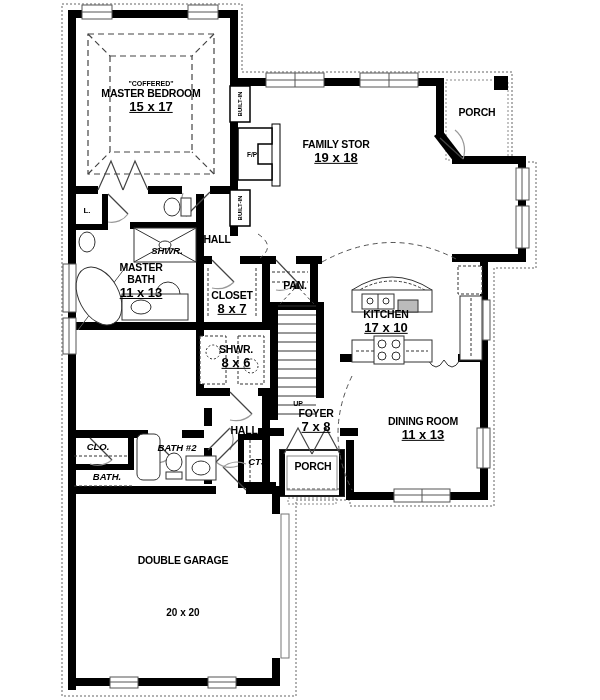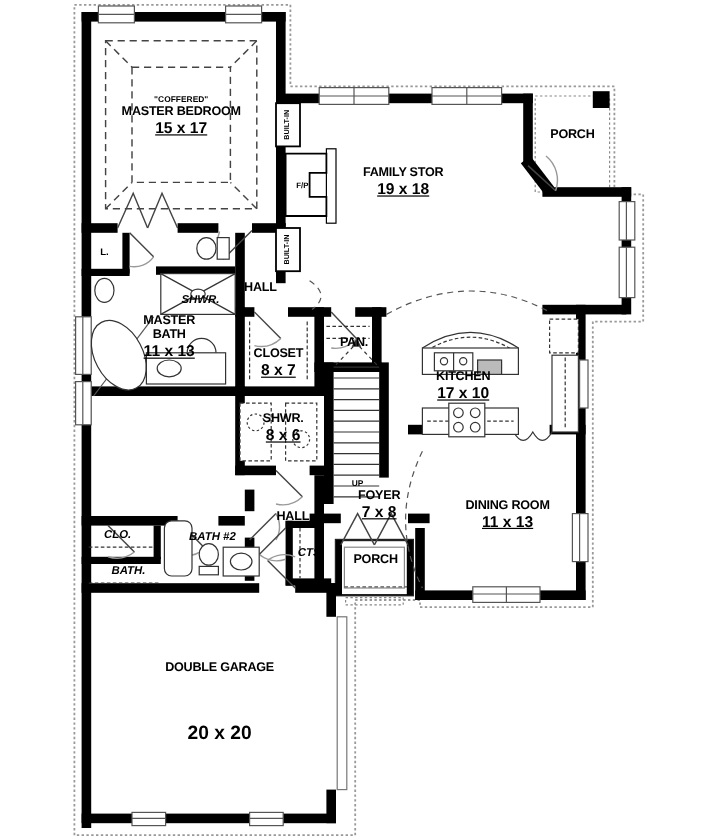--- a/index.html
+++ b/index.html
@@ -7,21 +7,21 @@
         font-family:"Liberation Sans",sans-serif;}
   .plan svg{position:absolute;left:0;top:0;}
   .lbl{position:absolute;transform:translate(-50%,-50%);text-align:center;color:#000;
        font-weight:bold;white-space:nowrap;line-height:1.12;z-index:5;}
   .lbl span{display:block;}
   .note{font-size:7px;letter-spacing:0;}
   .name{font-size:10.5px;letter-spacing:-0.2px;text-align:center;}
   .name-sm{font-size:9.5px;font-style:italic;}
   .name-xs{font-size:8px;}
   .dims{font-size:13px;text-decoration:underline;}
-  .dims-lg{font-size:16px;margin-top:40px;}
+  .dims-lg{font-size:10px;margin-top:40px;}
   .tiny{font-size:6.5px;}
   .up{font-size:7px;}
   .vert{transform:translate(-50%,-50%) rotate(-90deg);font-size:6px;letter-spacing:0;}
 </style>
 </head>
 <body>
 
 <div class="plan">
 
 <svg width="600" height="700" viewBox="0 0 600 700">

